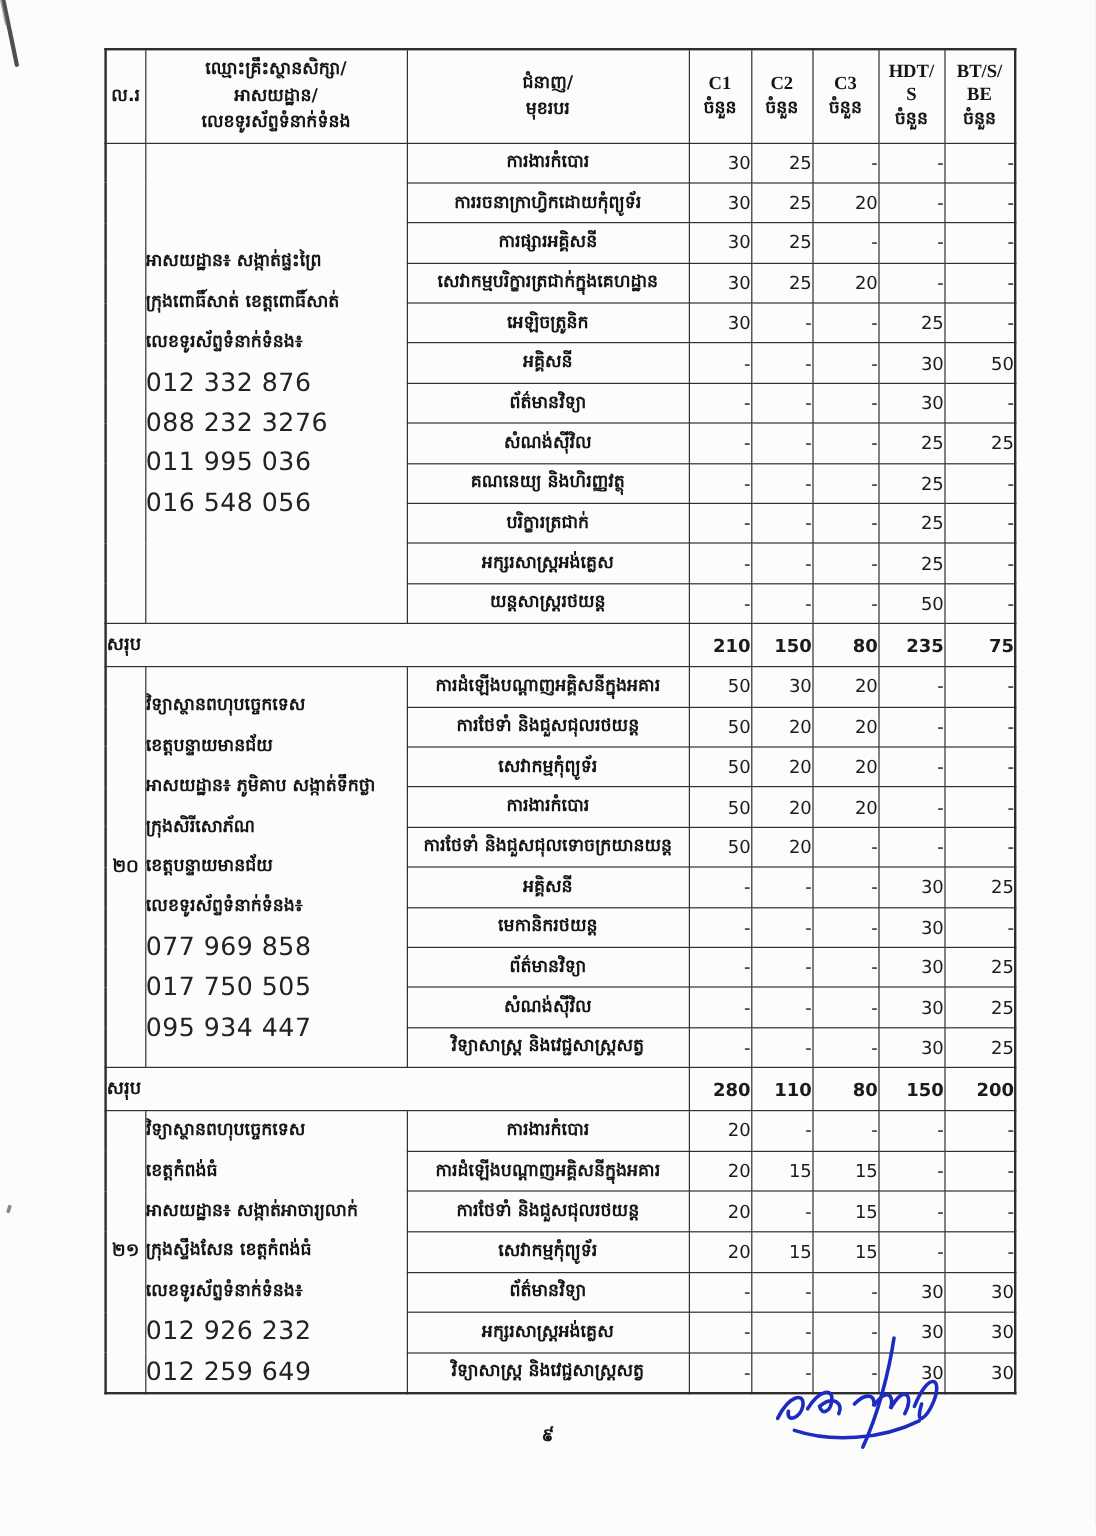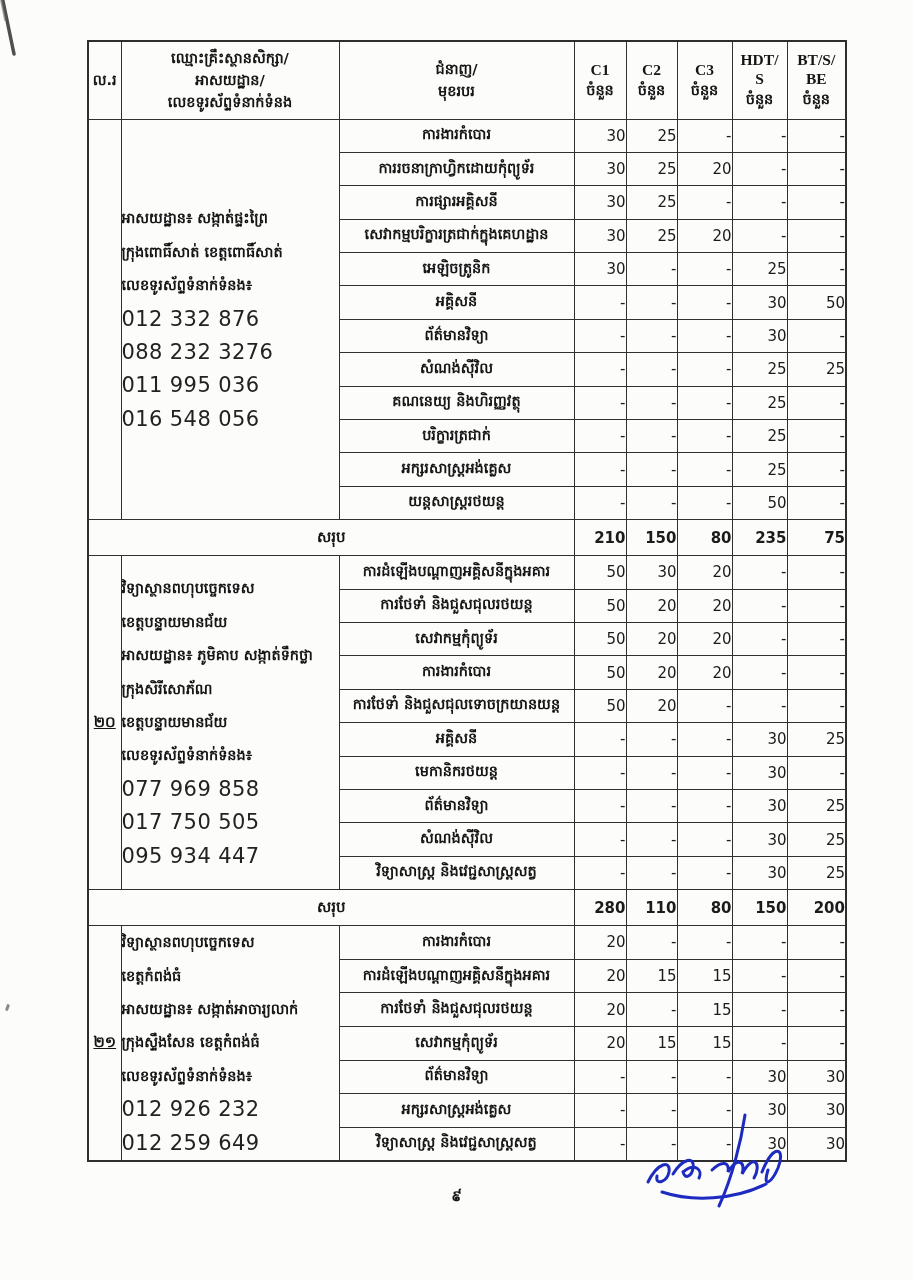--- a/index.html
+++ b/index.html
@@ -16,30 +16,30 @@
   .inst-table td,.inst-table th{
     border:1px solid #303030;padding:0;vertical-align:middle;
     overflow:hidden;
   }
   thead tr{height:78px;}
   thead th{font-weight:bold;font-size:14.5px;line-height:24px;text-align:center;}
   thead th .lat{font-family:"Liberation Serif",serif;font-size:15.5px;line-height:19px;}
   thead th .khm{line-height:22px;}
   tbody tr.data-row{height:33.4px;}
   tbody tr.total-row{height:36px;}
-  .no-cell{text-align:center;vertical-align:top;padding-top:9px;font-size:15px;font-weight:bold;text-decoration:underline;}
+  .no-cell{text-align:center;vertical-align:top;padding-top:9px;font-size:15px;font-weight:bold;}
   .inst-cell{
     vertical-align:top;padding:4px 4px 0 12px;
     font-size:14.5px;font-weight:bold;line-height:33.4px;white-space:nowrap;
   }
   .inst-cell .phone{font-weight:normal;letter-spacing:0.4px;font-size:21px;color:#222;}
   .skill-cell{padding-left:9px;font-size:14.5px;font-weight:bold;white-space:nowrap;text-align:center;}
   .num{text-align:right;padding-right:13px;font-size:15px;color:#1b1b1b;}
   .total-row td{font-weight:bold;}
-  .total-label{text-align:center;font-size:15px;}
+  .total-label{font-size:15px;}
   .page-number{
     position:absolute;top:1186px;left:0;width:913px;text-align:center;
     font-size:15px;font-weight:bold;
   }
   .signature{position:absolute;left:642px;top:1112px;width:160px;height:100px;pointer-events:none;}
   .corner-artifact{position:absolute;left:0;top:0;width:30px;height:70px;}
   .scan-speck{
     position:absolute;left:6px;top:1004px;width:3px;height:7px;background:#6a6a6a;
     transform:rotate(18deg);border-radius:2px;opacity:.8;
   }

